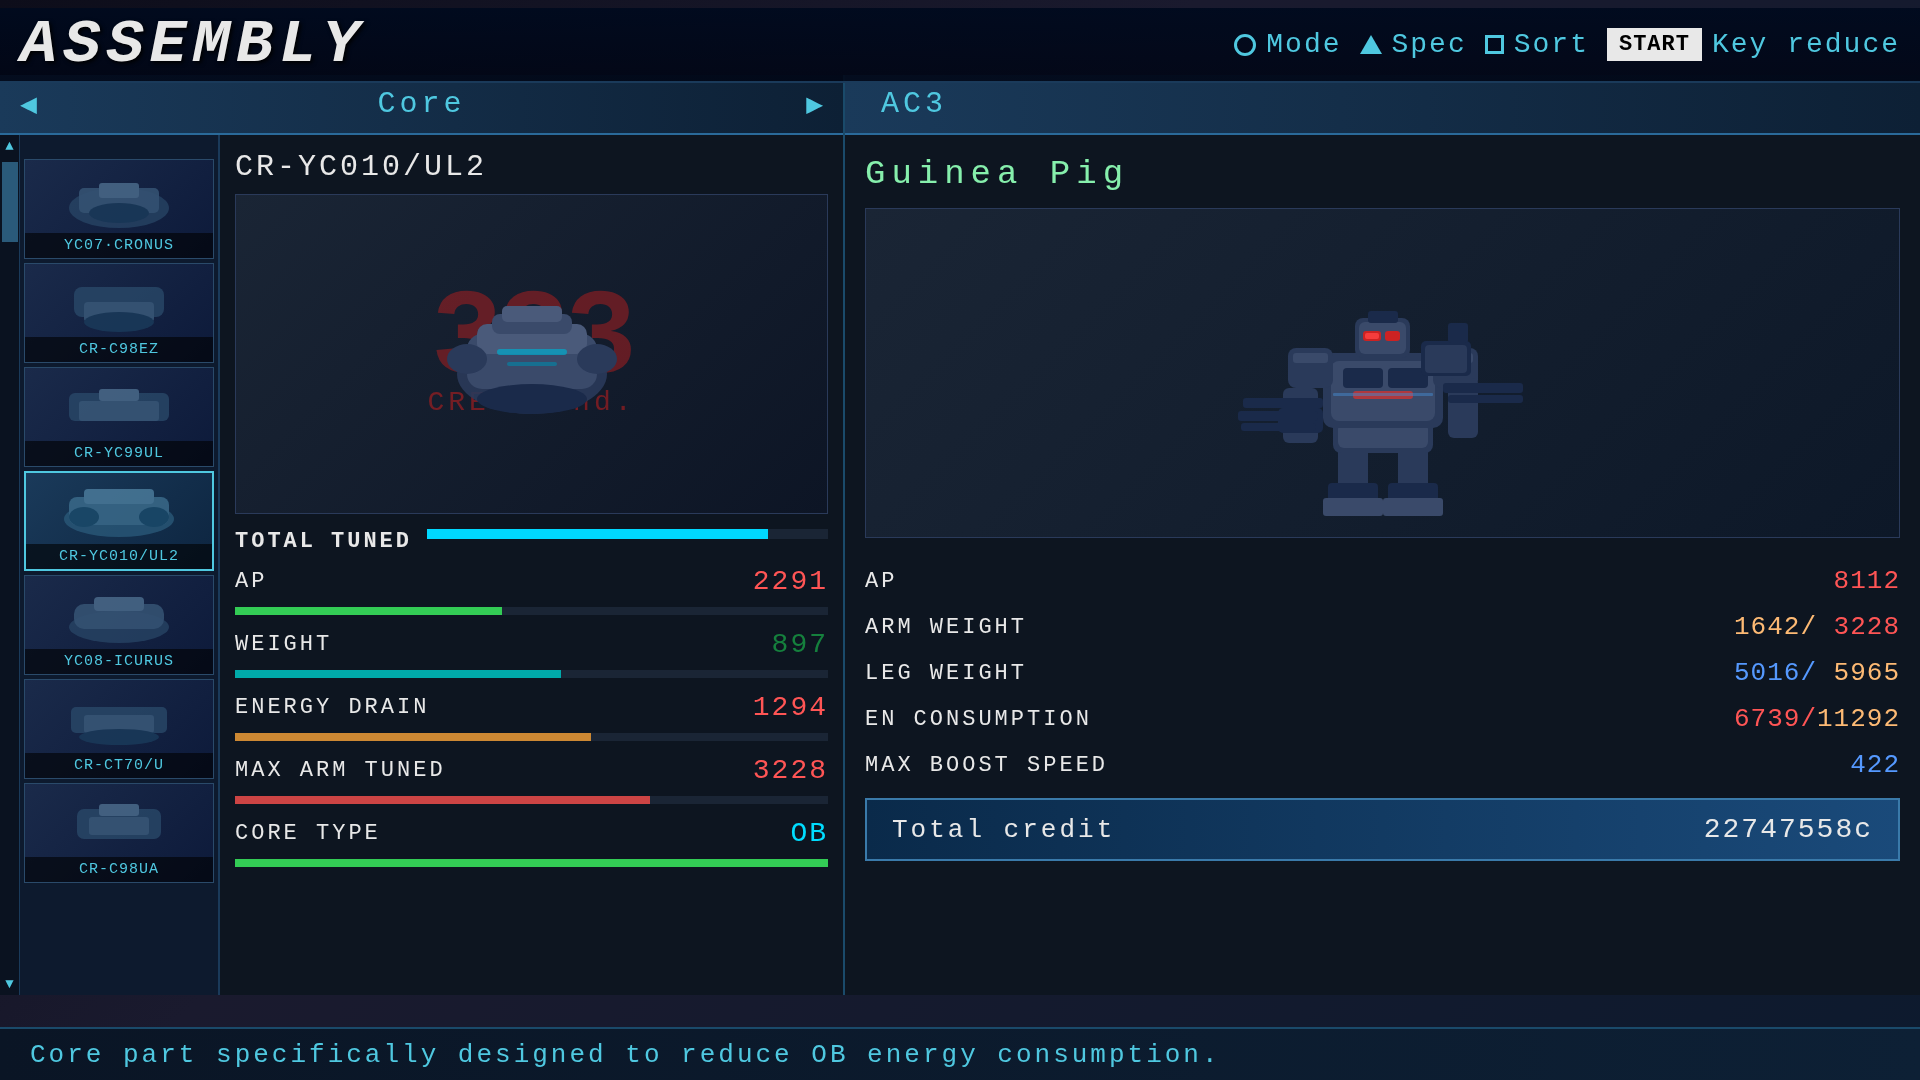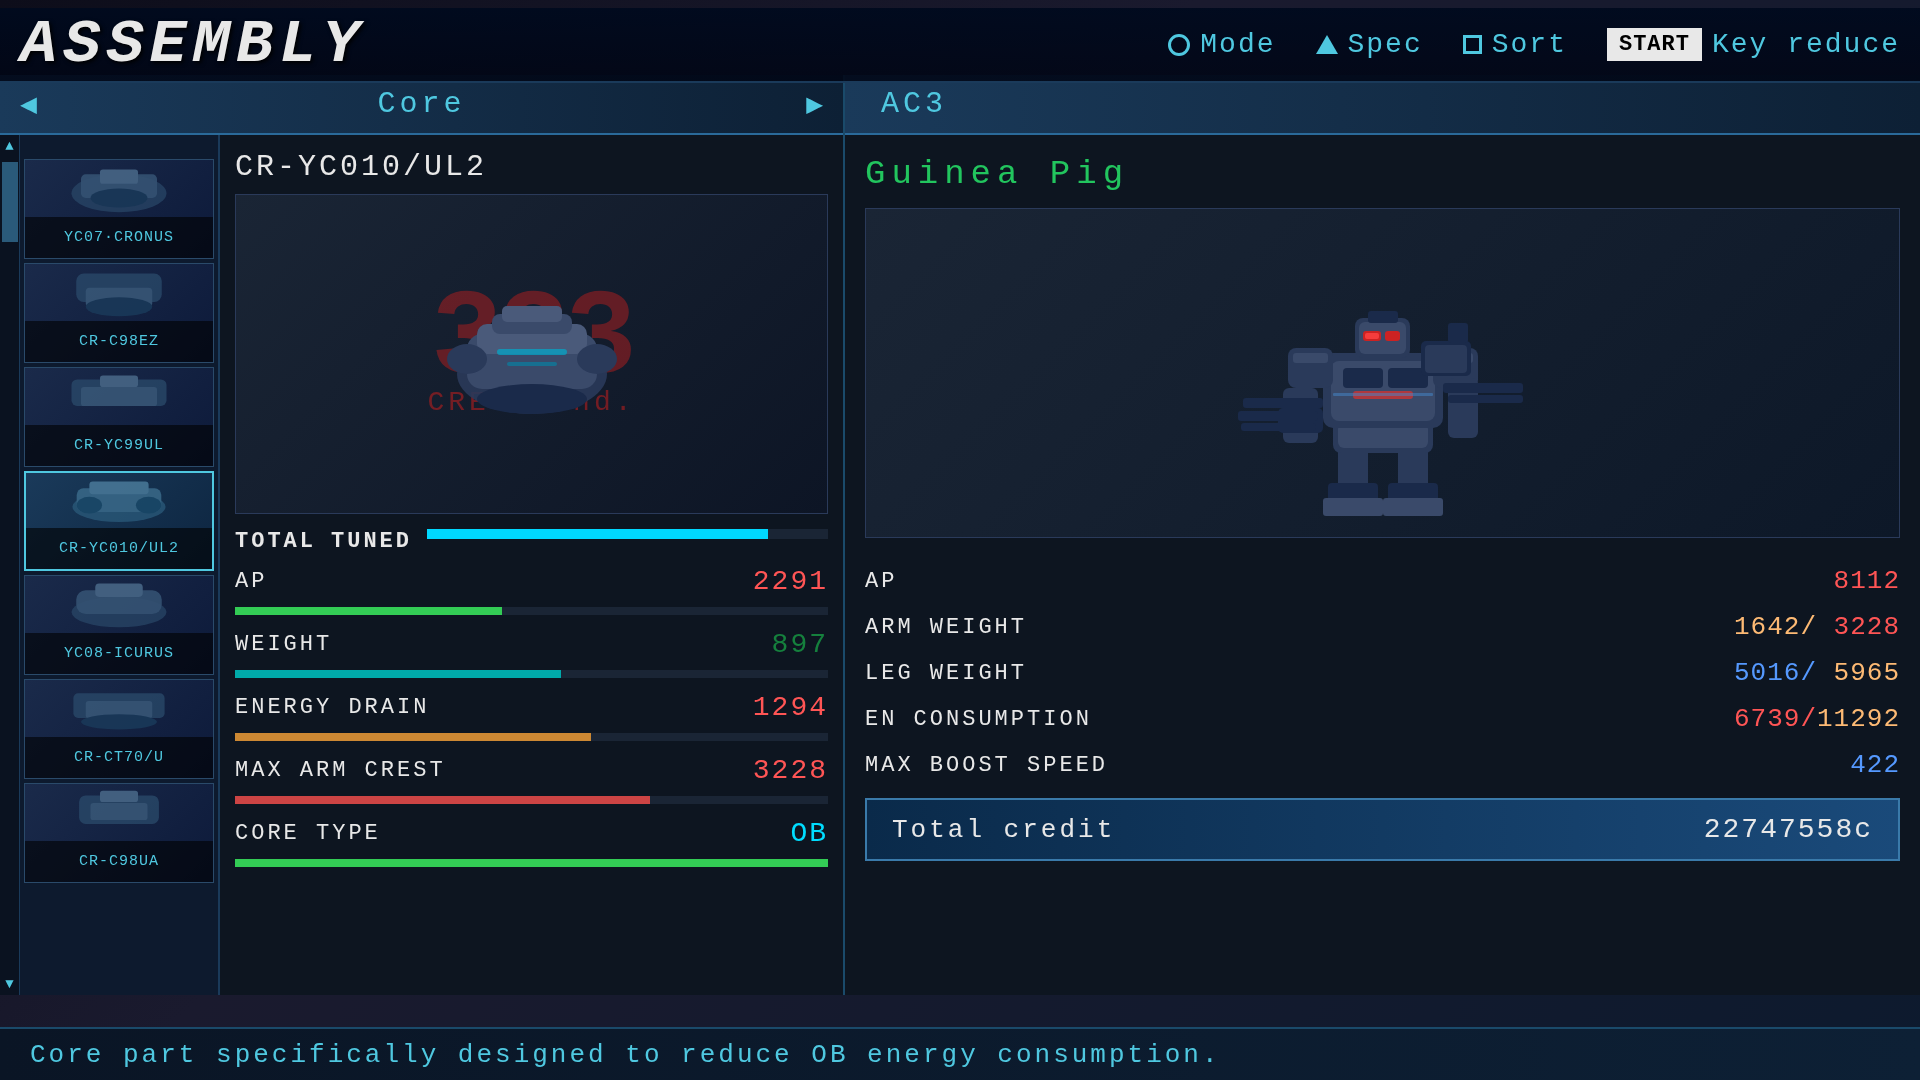--- a/index.html
+++ b/index.html
@@ -41,21 +41,21 @@
       letter-spacing: 6px;
       text-transform: uppercase;
       font-style: italic;
       text-shadow: 2px 2px 4px #000;
       flex: 1;
     }
 
     .header-nav {
       display: flex;
       align-items: center;
-      gap: 40px;
+      gap: 18px;
     }
 
     .nav-item {
       display: flex;
       align-items: center;
       gap: 10px;
       color: #4fc8e0;
       font-size: 28px;
       letter-spacing: 2px;
       cursor: pointer;
@@ -186,21 +186,21 @@
 
     .part-item.selected {
       border: 2px solid #4fc8e0;
       background: linear-gradient(135deg, #1a3a5a, #0d2540);
     }
 
     .part-item-label {
       color: #4fc8e0;
       font-size: 15px;
       letter-spacing: 1px;
-      padding: 12px;
+      padding: 4px;
       text-align: center;
       background: rgba(0,0,0,0.6);
       width: 100%;
       z-index: 2;
     }
 
     
     .core-display {
       flex: 1;
       display: flex;
@@ -345,21 +345,21 @@
 
     .ac3-content {
       flex: 1;
       display: flex;
       flex-direction: column;
       padding: 20px;
       background: #0d1520;
     }
 
     .guinea-pig-name {
-      color: #22c55e;
+      color: #86efac;
       font-size: 34px;
       letter-spacing: 6px;
       margin-bottom: 15px;
     }
 
     .mech-display {
       width: 100%;
       height: 330px;
       background: linear-gradient(135deg, #1a2535, #0d1828);
       border: 1px solid #2a3a5a;
@@ -642,21 +642,21 @@
 
         <div class="stat-row">
           <span class="stat-name">ENERGY DRAIN</span>
           <span class="stat-value red">1294</span>
         </div>
         <div class="stat-bar-container">
           <div class="stat-bar-fill orange" style="width:60%;"></div>
         </div>
 
         <div class="stat-row">
-          <span class="stat-name">MAX ARM CREST</span>
+          <span class="stat-name">MAX ARM TUNED</span>
           <span class="stat-value red">3228</span>
         </div>
         <div class="stat-bar-container">
           <div class="stat-bar-fill red" style="width:70%;"></div>
         </div>
 
         <div class="stat-row">
           <span class="stat-name">CORE TYPE</span>
           <span class="stat-value cyan">OB</span>
         </div>

